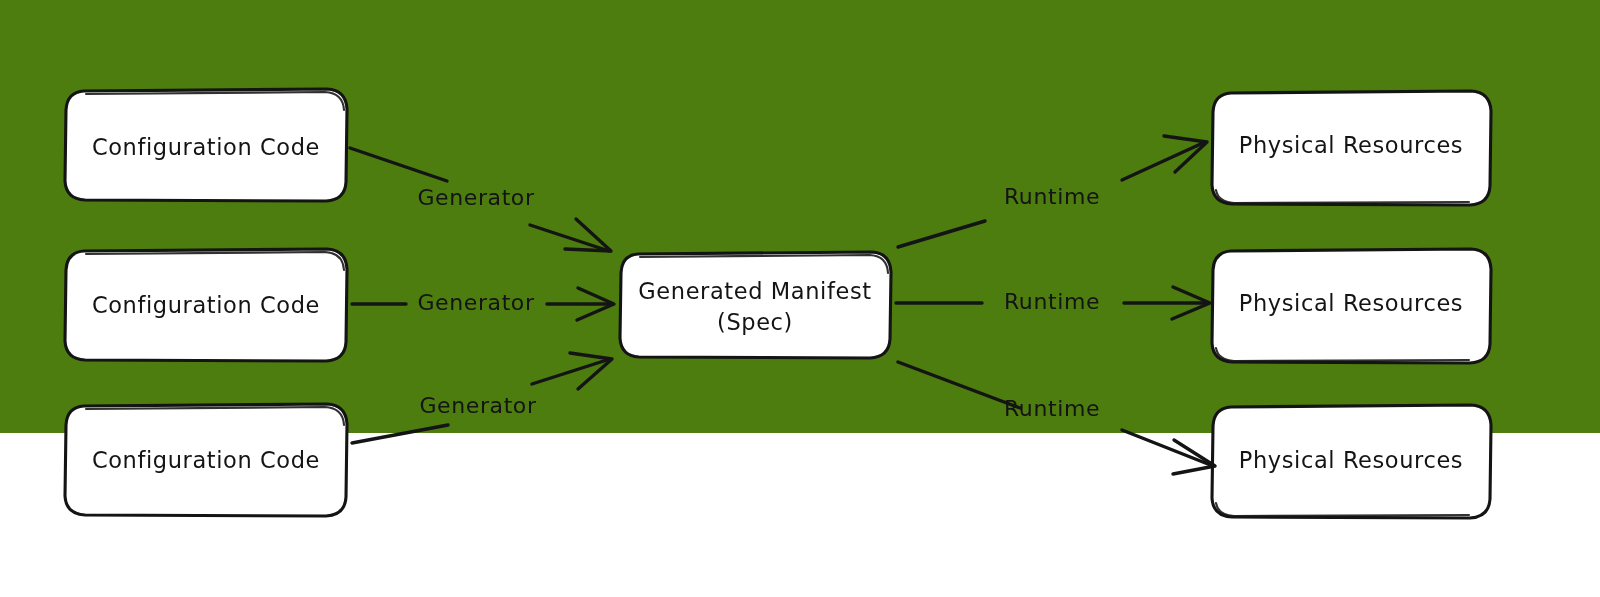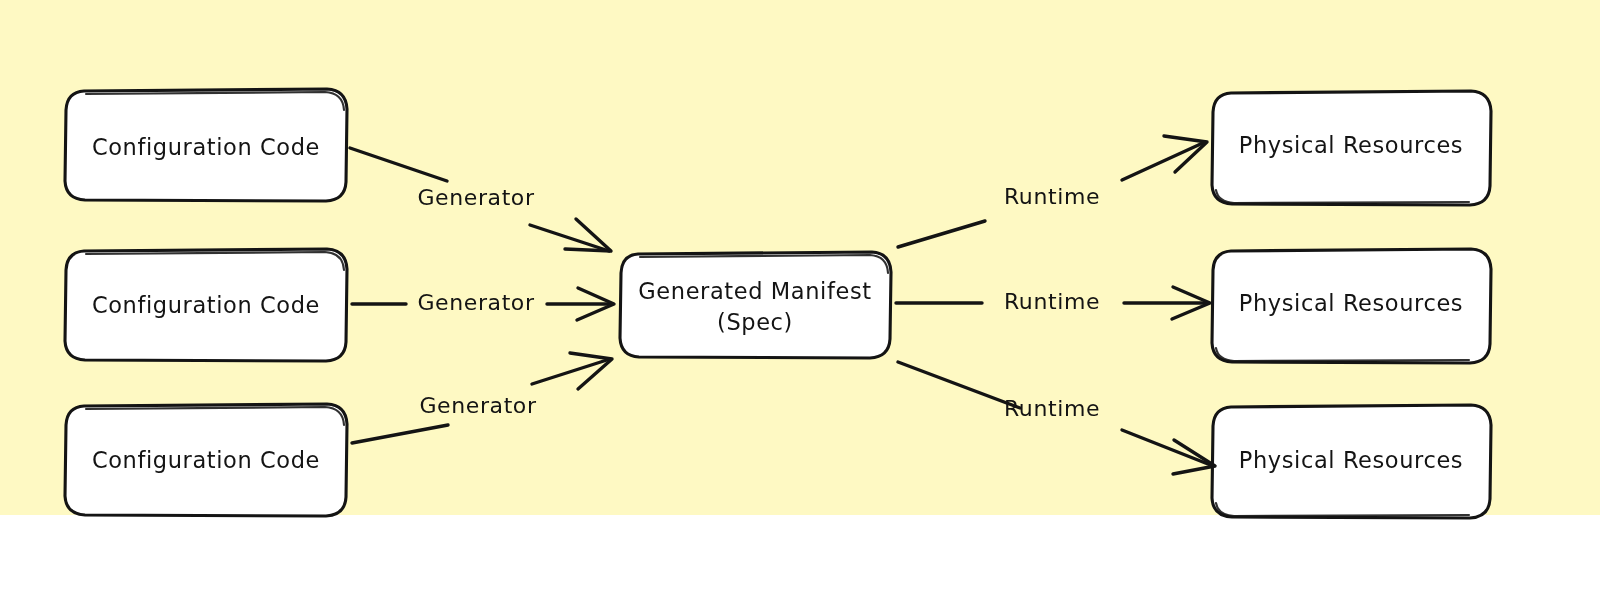--- a/index.html
+++ b/index.html
@@ -10,22 +10,22 @@
   }
   body {
     width: 1600px;
     height: 597px;
     overflow: hidden;
     font-family: "DejaVu Sans", sans-serif;
   }
   #diagram-root {
     position: relative;
     width: 1600px;
-    height: 515px;
-    background: #fef9c3;
+    height: 433px;
+    background: #4d7c0f;
   }
   svg.canvas {
     position: absolute;
     top: 0;
     left: 0;
     width: 1600px;
     height: 597px;
     display: block;
   }
   .node-shape {

